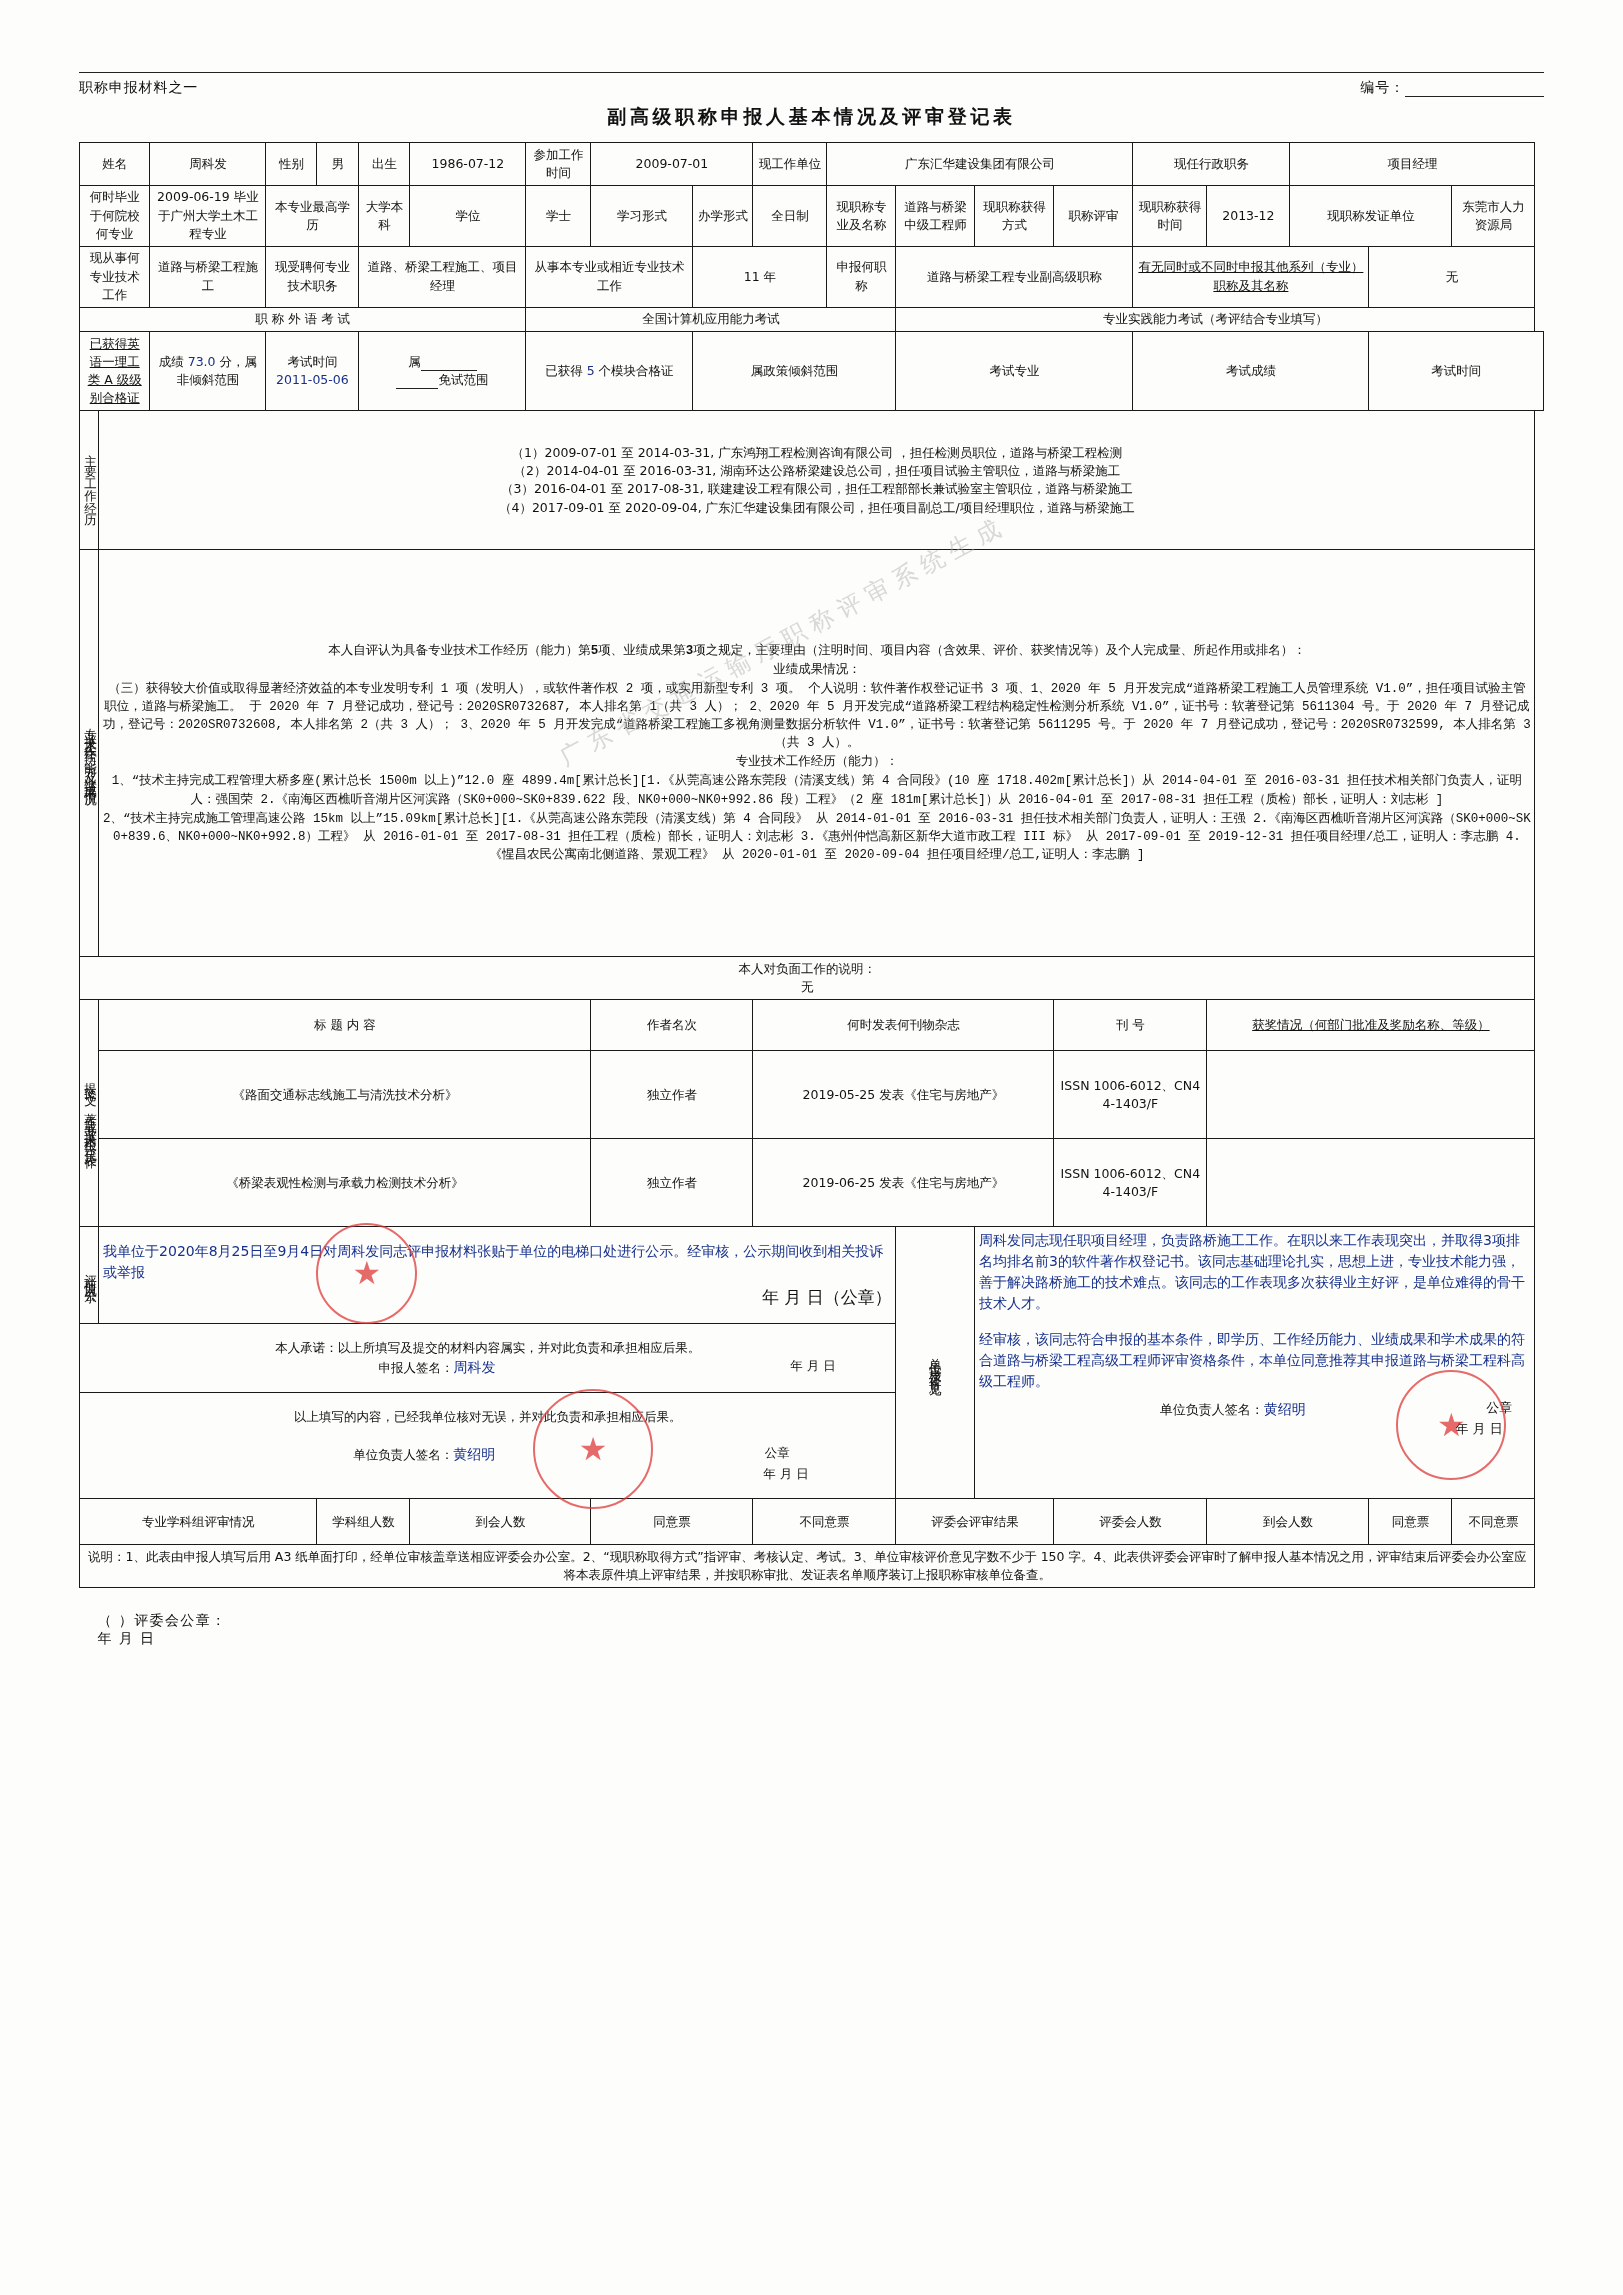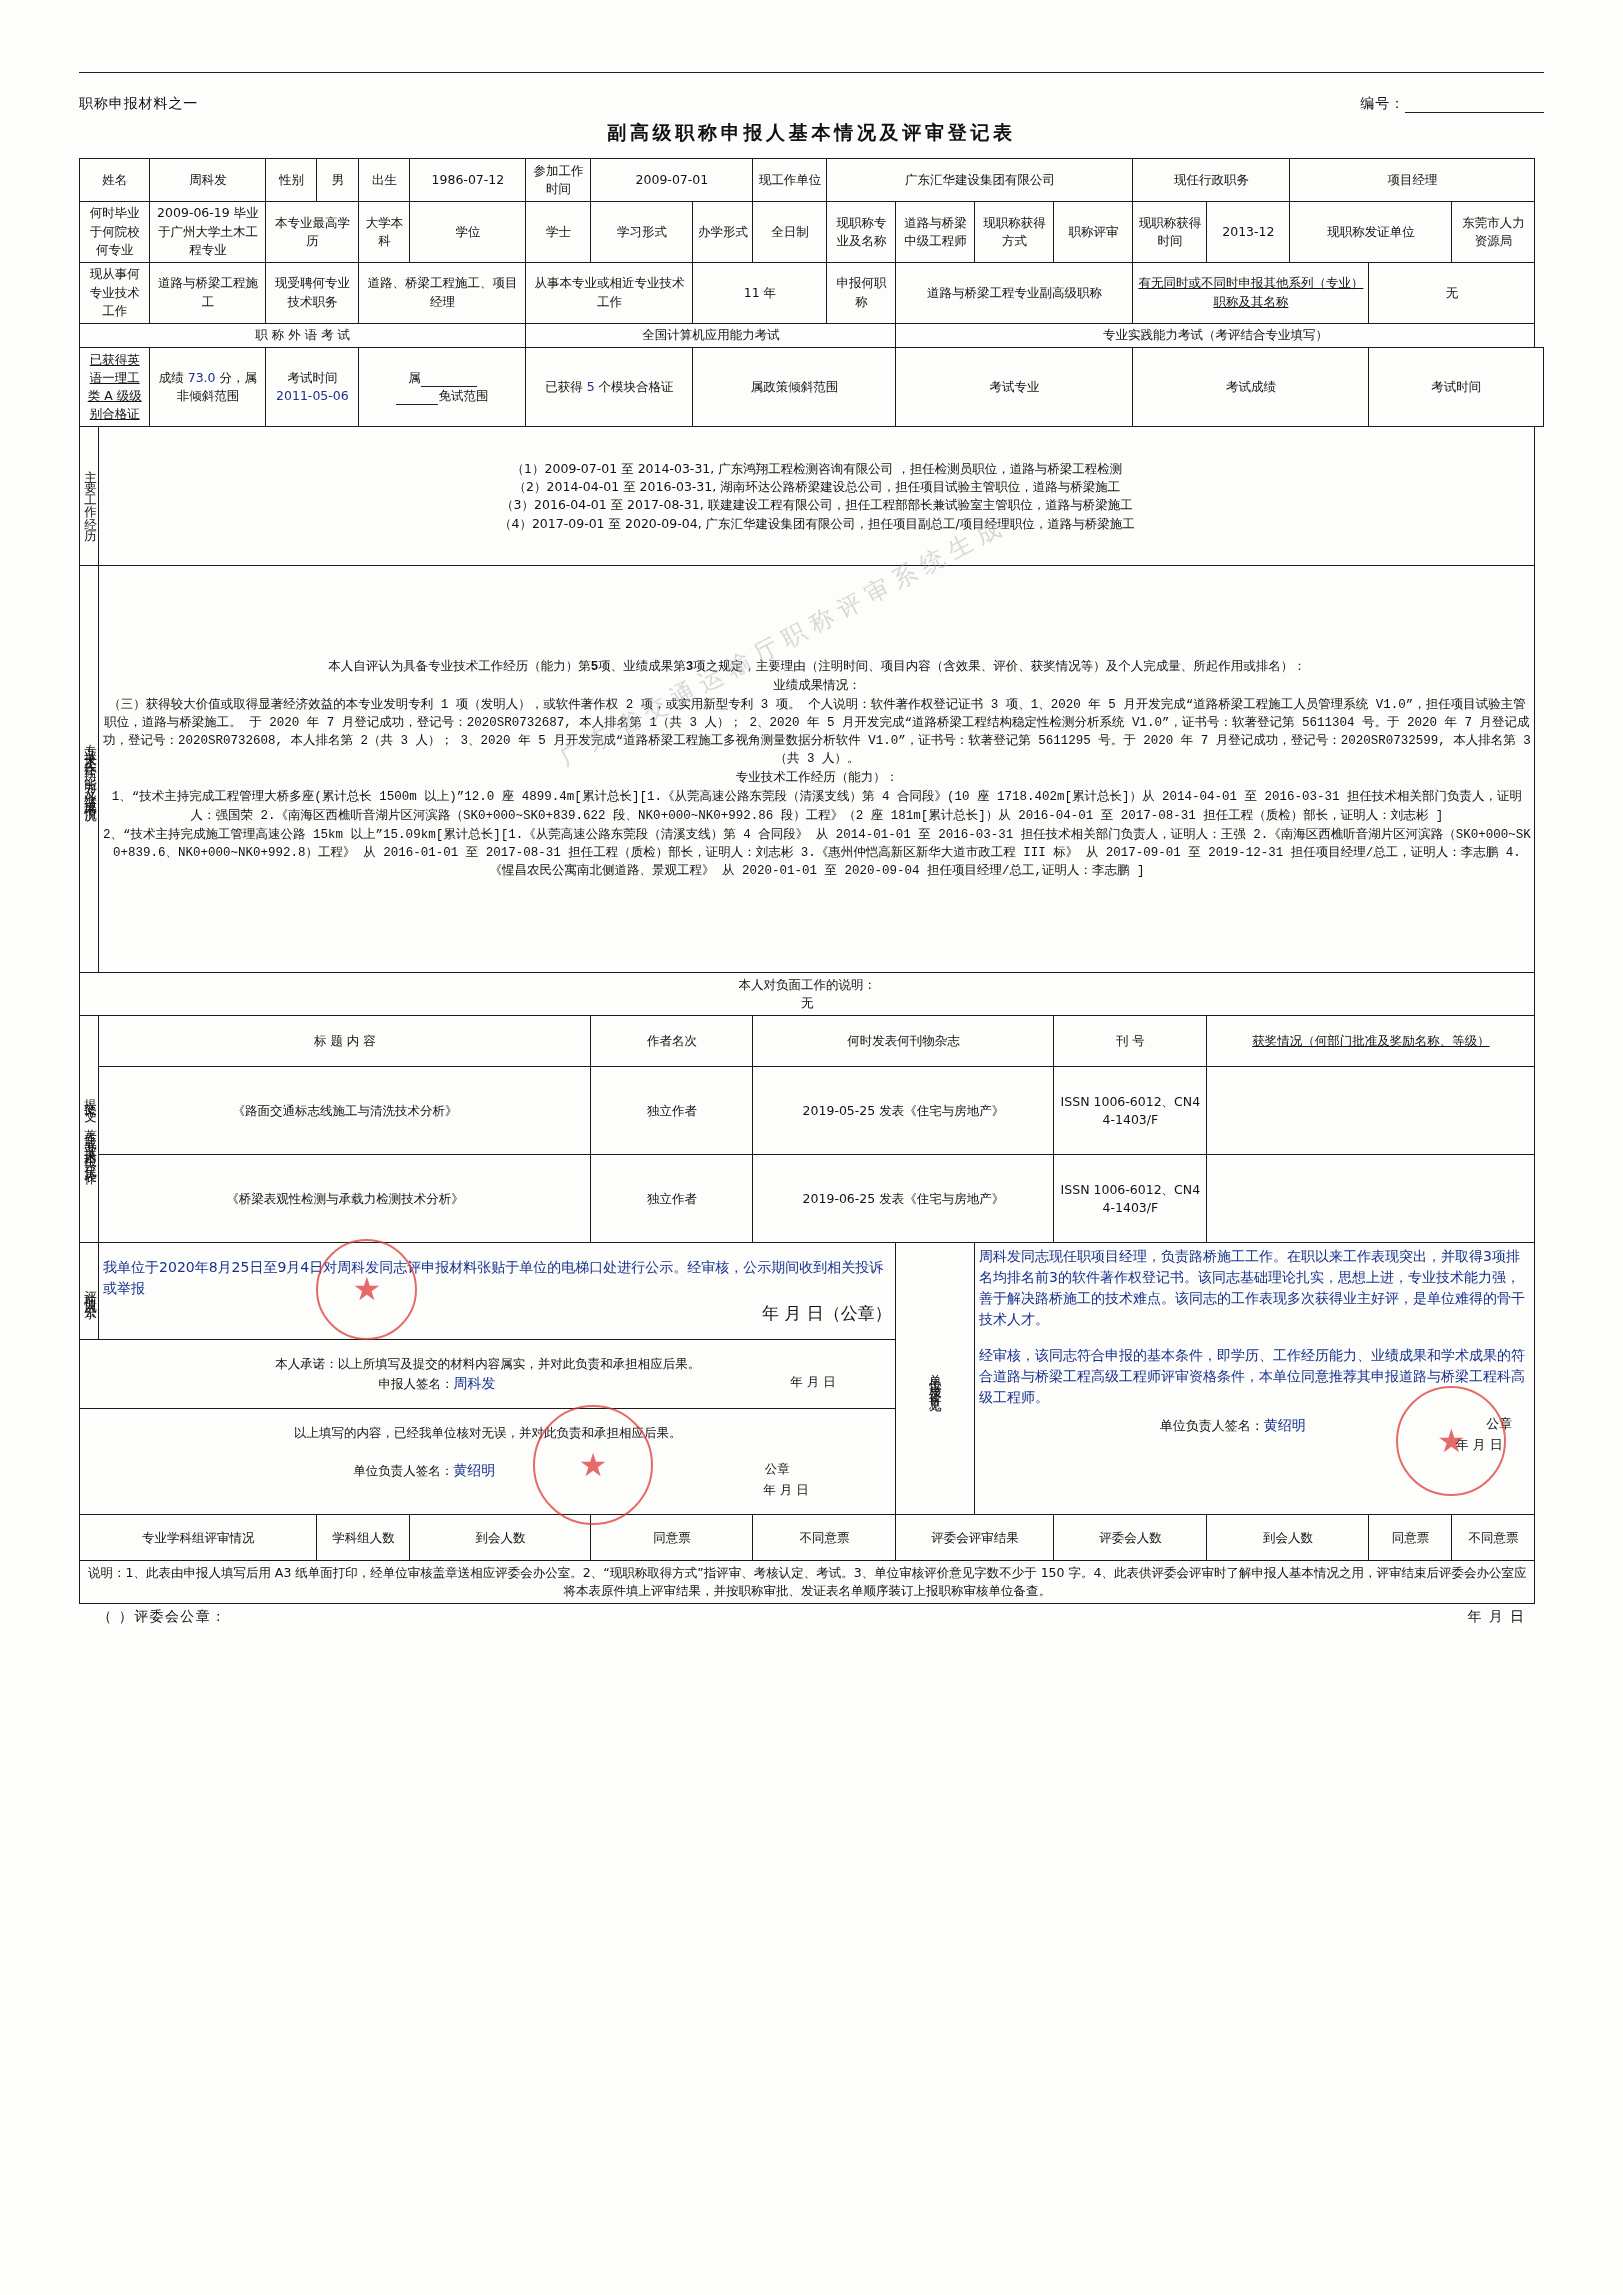--- a/index.html
+++ b/index.html
@@ -28,21 +28,21 @@
     border-top:0.9px solid #222;
     margin:2.8px 0 6.5px 0;
   }
   .subhdr{
     display:flex;
     justify-content:space-between;
     align-items:flex-end;
     font-size:14px;
     margin-bottom:6.5px;
   }
-  .subhdr .left{letter-spacing:0.9px;margin-top:16px;}
+  .subhdr .left{letter-spacing:0.9px;}
   .subhdr .right{letter-spacing:0.9px;}
   .subhdr .right .blank{
     display:inline-block;
     width:139px;
     border-bottom:0.9px solid #222;
     height:13px;
     vertical-align:bottom;
   }
   h1.title{
     text-align:center;
@@ -112,26 +112,27 @@
   .selfeval p{margin:0 0 0.9px 0;}
   .selfeval .bold{font-weight:bold;}
   .note{
     font-size:12.5px;
     line-height:1.75;
     text-align:left;
     padding:6.5px 8.3px;
     border:none;
   }
   .footer-sign{
-    margin-top:4px;
+    margin-top:24px;
     font-size:14px;
     letter-spacing:1.4px;
     display:flex;
     justify-content:space-between;
     padding:0 18.5px;
+    flex-direction:column;
   }
   .cell-pad{padding:4.6px 4.6px;}
   .small{font-size:11px;text-decoration:underline;}
   .stamp{
     position:absolute;
     border:2.8px solid #d33;
     border-radius:50%;
     color:#d33;
     opacity:.72;
     pointer-events:none;

